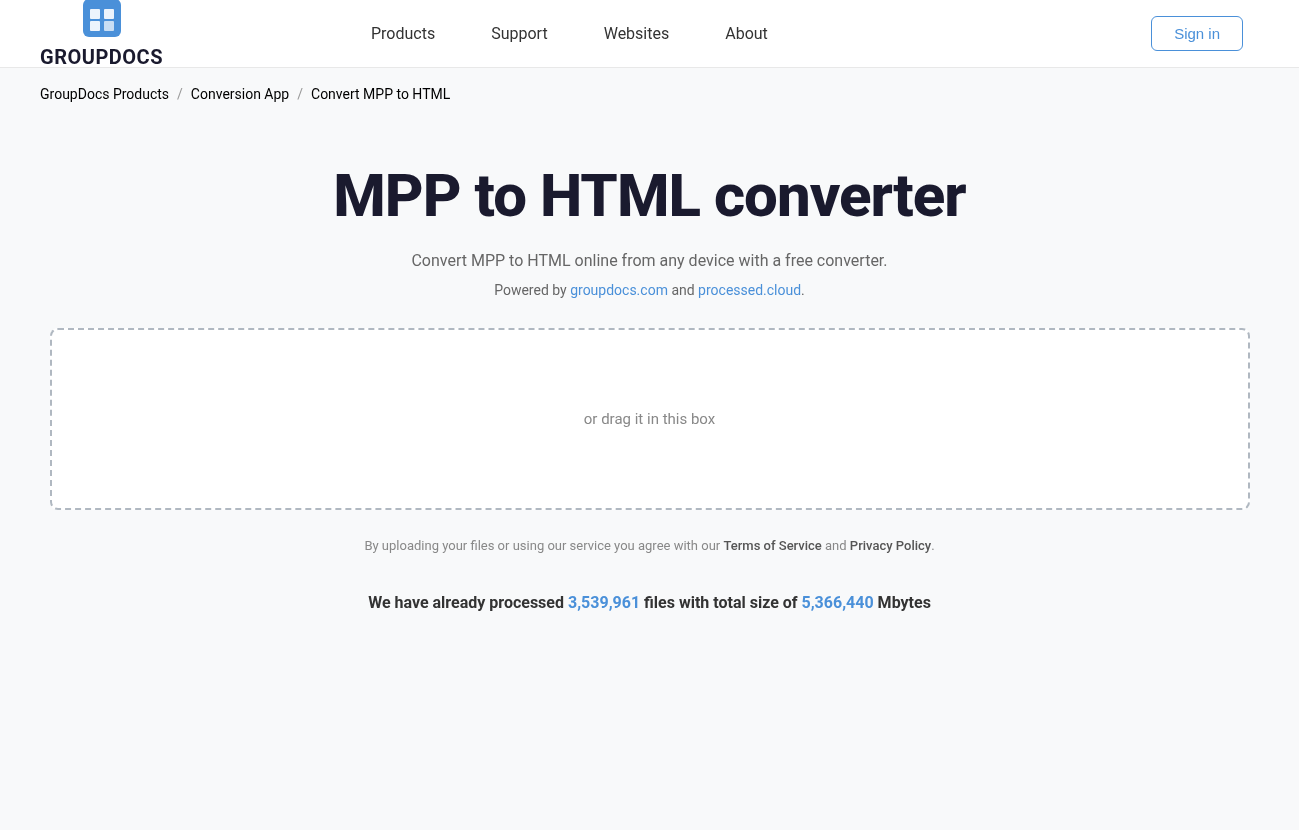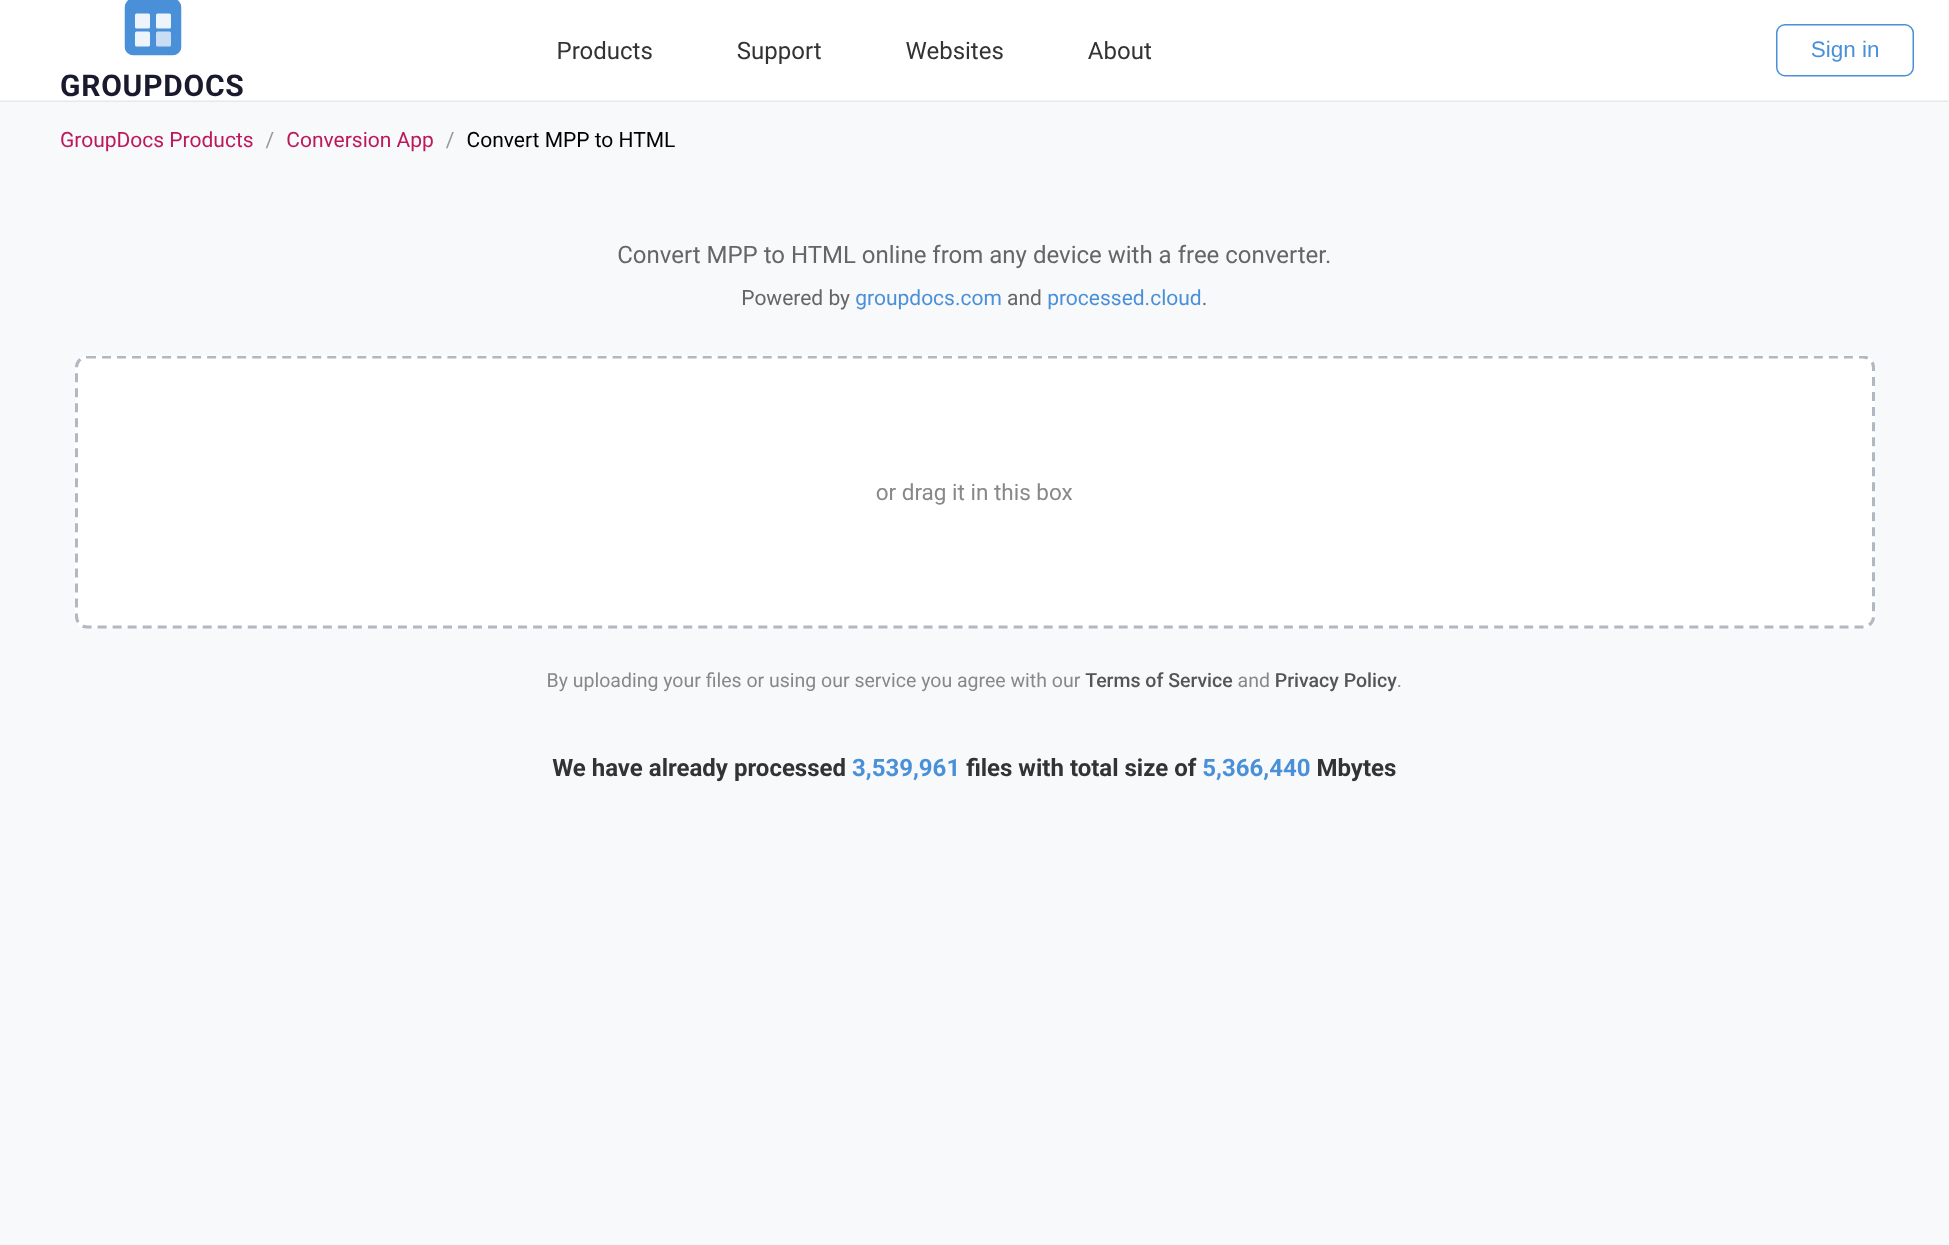--- a/index.html
+++ b/index.html
@@ -45,42 +45,42 @@
     }
     nav a {
       text-decoration: none;
       color: #333;
       font-size: 16px;
       padding: 8px 28px;
       font-weight: 400;
     }
     .signin-btn {
       position: absolute;
-      right: 23px;
+      right: 56px;
       border: 1.5px solid #4a90d9;
       color: #4a90d9;
       background: #fff;
       padding: 8px 22px;
       border-radius: 6px;
       font-size: 15px;
       cursor: pointer;
       font-weight: 400;
     }
 
     
     .breadcrumb {
       padding: 18px 40px;
       display: flex;
       align-items: center;
       gap: 8px;
       font-size: 14px;
       background: #f8f9fa;
     }
     .breadcrumb a {
-      color: #be185d;
+      color: #000000;
       text-decoration: none;
     }
     .breadcrumb .sep {
       color: #999;
     }
     .breadcrumb .current {
       color: #000000;
     }
 
     
@@ -200,20 +200,21 @@
 
 <div class="breadcrumb">
   <a href="#">GroupDocs Products</a>
   <span class="sep">/</span>
   <a href="#">Conversion App</a>
   <span class="sep">/</span>
   <span class="current">Convert MPP to HTML</span>
 </div>
 
 <main>
+  <h1 class="page-title">MPP to HTML converter</h1>
 
   <p class="subtitle">Convert MPP to HTML online from any device with a free converter.</p>
 
   <p class="powered-by">
     <span>Powered by </span><a href="#">groupdocs.com</a><span> and </span><a href="#">processed.cloud</a><span>.</span>
   </p>
 
   <div class="drop-zone">
     <span class="drag-text">or drag it in this box</span>
   </div>

